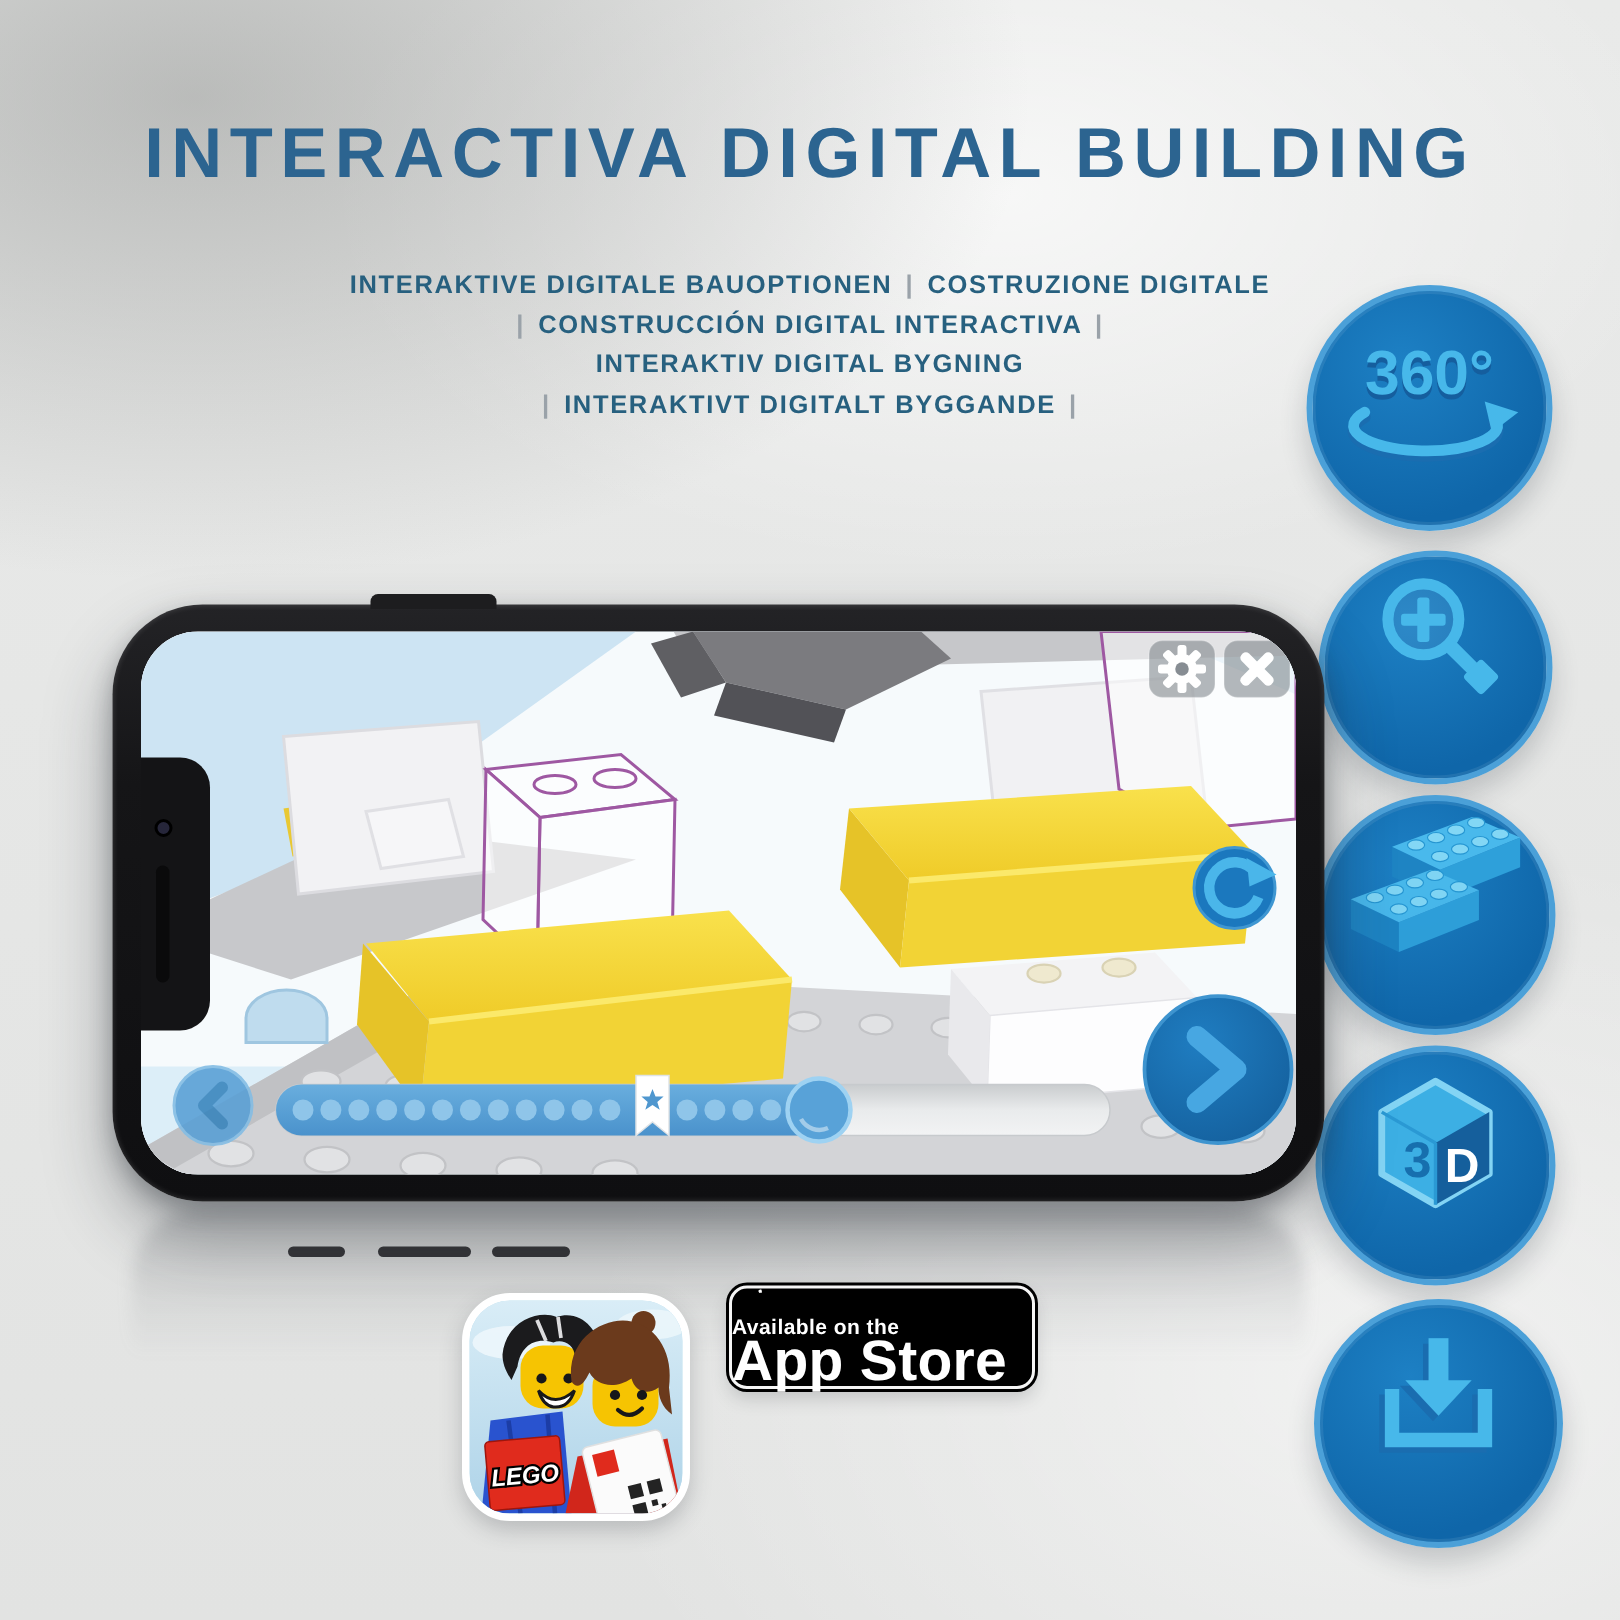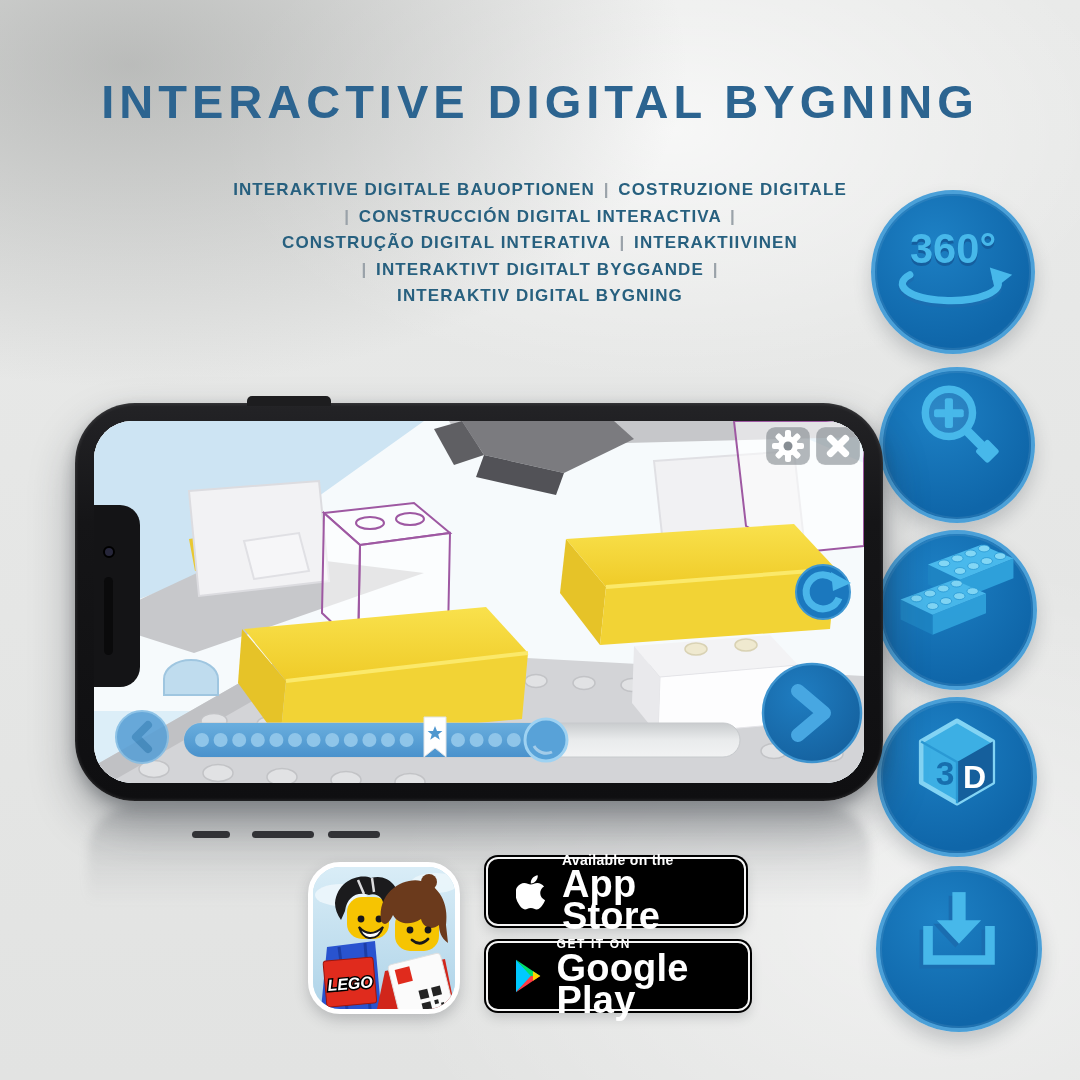--- a/index.html
+++ b/index.html
@@ -55,41 +55,40 @@
   }
   
   .lego-app{
     position:absolute;left:308px;top:862px;width:142px;height:142px;
     border:5px solid #fff;border-radius:32px;overflow:hidden;
     box-shadow:0 6px 14px rgba(60,65,70,0.25);background:#bfe0ee;
   }
   .store-badge{
     position:absolute;background:#000;border:2px solid #f5f5f5;border-radius:12px;
     box-shadow:0 0 0 2px #000, 0 6px 12px rgba(60,65,70,0.22);
-    display:flex;align-items:center;padding:0 28px;gap:14px;color:#fff;
+    display:flex;align-items:flex-start;padding:0 0;gap:14px;color:#fff;flex-direction:column;
   }
   .store-badge .t1{font-size:14px;font-weight:bold;letter-spacing:0.3px;line-height:16px;}
   .store-badge .t1.caps{font-size:12px;letter-spacing:1.6px;}
   .store-badge .t2{font-size:38px;font-weight:bold;letter-spacing:0.2px;line-height:32px;}
   .appstore{left:486px;top:857px;width:200px;height:65px;}
   .gplay{left:486px;top:941px;width:204px;height:66px;}
 </style>
 </head>
 <body>
 
 <div class="stage">
 
-  <div class="title">INTERACTIVE DIGITAL BYGNING</div>
+  <div class="title">INTERACTIVA DIGITAL BUILDING</div>
 
   <div class="subtitle" id="subtitle-lines">
       <div> INTERAKTIVE DIGITALE BAUOPTIONEN <span class="sep">|</span> COSTRUZIONE DIGITALE </div>
       <div><span class="sep">|</span> CONSTRUCCIÓN DIGITAL INTERACTIVA <span class="sep">|</span></div>
-      <div> CONSTRUÇÃO DIGITAL INTERATIVA <span class="sep">|</span> INTERAKTIIVINEN </div>
+      <div> INTERAKTIV DIGITAL BYGNING </div>
       <div><span class="sep">|</span> INTERAKTIVT DIGITALT BYGGANDE <span class="sep">|</span></div>
-      <div> INTERAKTIV DIGITAL BYGNING </div>
     </div>
 
   <div class="feat" style="left:871px;top:190px;width:156px;height:156px;">
     <svg width="128" height="128" viewBox="0 0 160 160">
       <path d="M26,101 A60,21 0 1 0 134,106" fill="none" stroke="#1a6db0" stroke-width="10" stroke-linecap="round" transform="translate(0,4)"></path>
       <path d="M26,101 A60,21 0 1 0 134,106" fill="none" stroke="#47b8ea" stroke-width="9" stroke-linecap="round"></path>
       <polygon points="126,92 154,101 132,118" fill="#47b8ea"></polygon>
       <text x="80" y="86" text-anchor="middle" font-size="52" font-weight="bold" fill="#155e9e" transform="translate(0,4)">360°</text>
       <text x="80" y="86" text-anchor="middle" font-size="52" font-weight="bold" fill="#47b8ea">360°</text>
     </svg>
@@ -419,26 +418,14 @@
     <svg width="38" height="46" viewBox="0 0 40 46">
       <path fill="#fff" d="M36.4,33.2c-1,2.3-1.5,3.3-2.8,5.3c-1.8,2.8-4.4,6.3-7.6,6.3c-2.8,0-3.6-1.9-7.4-1.9 c-3.8,0-4.6,1.9-7.4,1.9c-3.2,0-5.6-3.2-7.4-6c-5.1-7.7-5.6-16.8-2.5-21.6c2.2-3.4,5.7-5.4,9-5.4c3.4,0,5.5,1.9,8.3,1.9 c2.7,0,4.4-1.9,8.3-1.9c2.9,0,6,1.6,8.2,4.3C28,20.5,29.2,30.1,36.4,33.2z"></path>
       <path fill="#fff" d="M25.1,8.9c1.4-1.8,2.5-4.3,2.1-6.9c-2.3,0.2-5,1.6-6.5,3.5c-1.4,1.7-2.6,4.3-2.1,6.8 C21,12.4,23.6,10.8,25.1,8.9z"></path>
     </svg>
     <div>
       <div class="t1">Available on the</div>
       <div class="t2">App Store</div>
     </div>
   </div>
 
-  <div class="store-badge gplay">
-    <svg width="36" height="42" viewBox="0 0 72 88">
-      <polygon points="0,0 44,44 0,88" fill="#00c9ff"></polygon>
-      <polygon points="0,0 66,44 40,44" fill="#00e06c"></polygon>
-      <polygon points="0,88 66,44 40,44" fill="#ff3a44"></polygon>
-      <polygon points="46,31 66,44 46,57" fill="#ffd400"></polygon>
-    </svg>
-    <div>
-      <div class="t1 caps">GET IT ON</div>
-      <div class="t2">Google Play</div>
-    </div>
-  </div>
 
 </div>
 
 </body></html>

